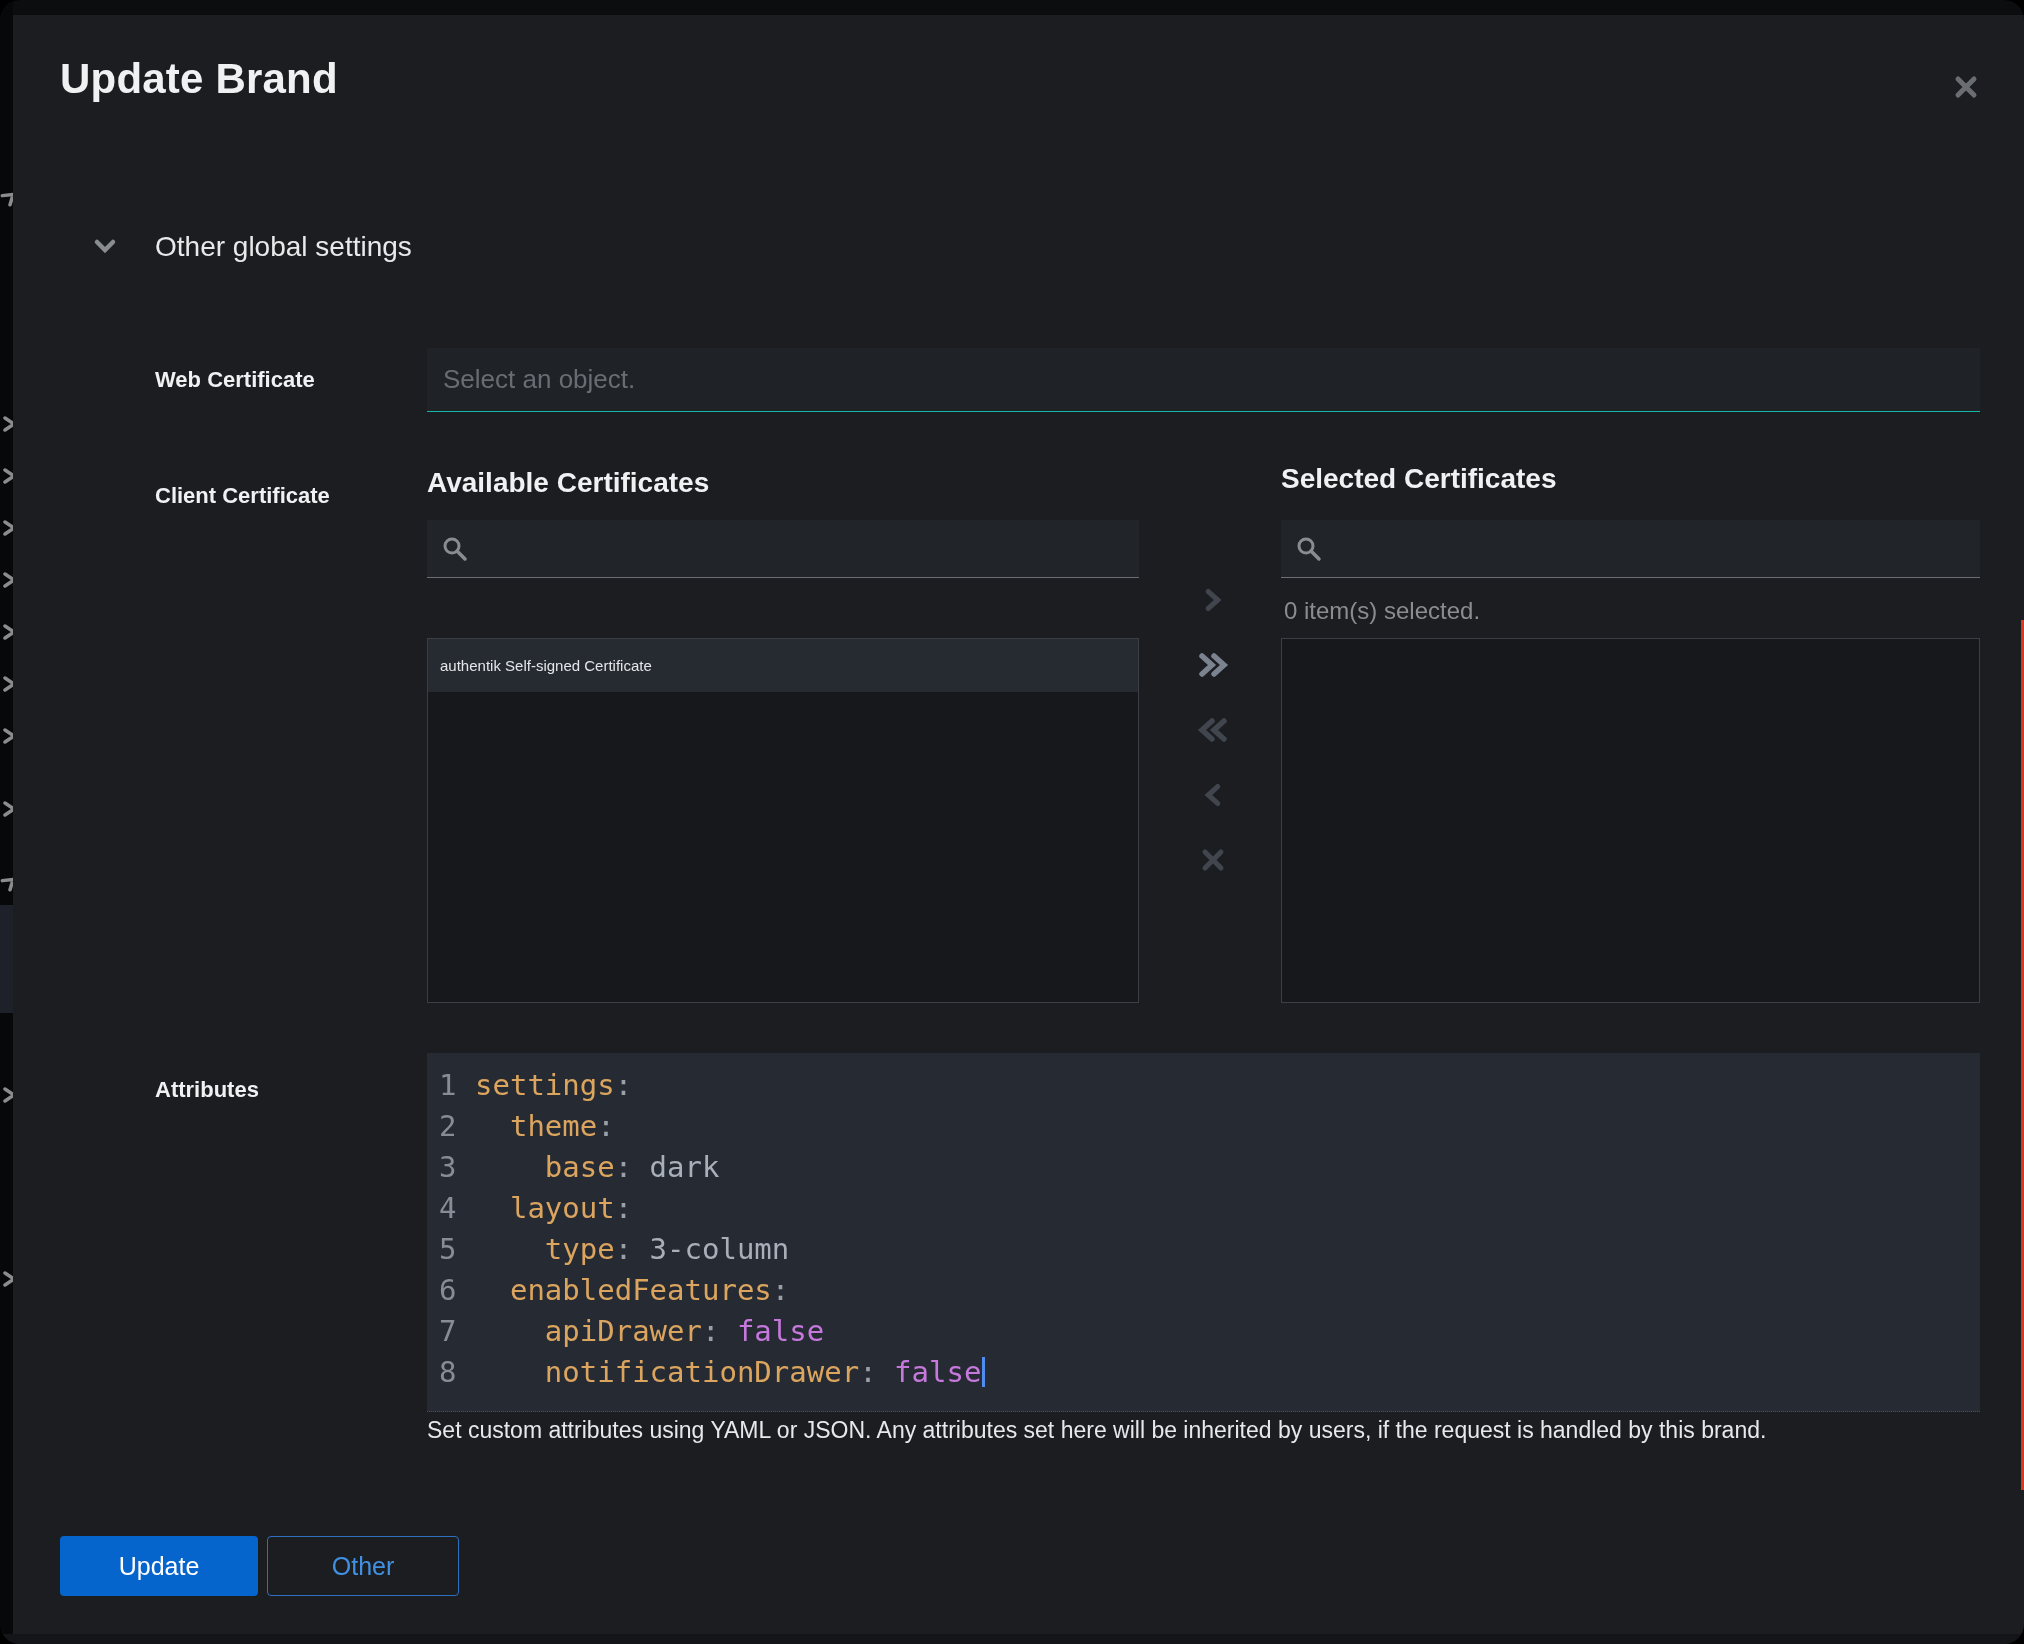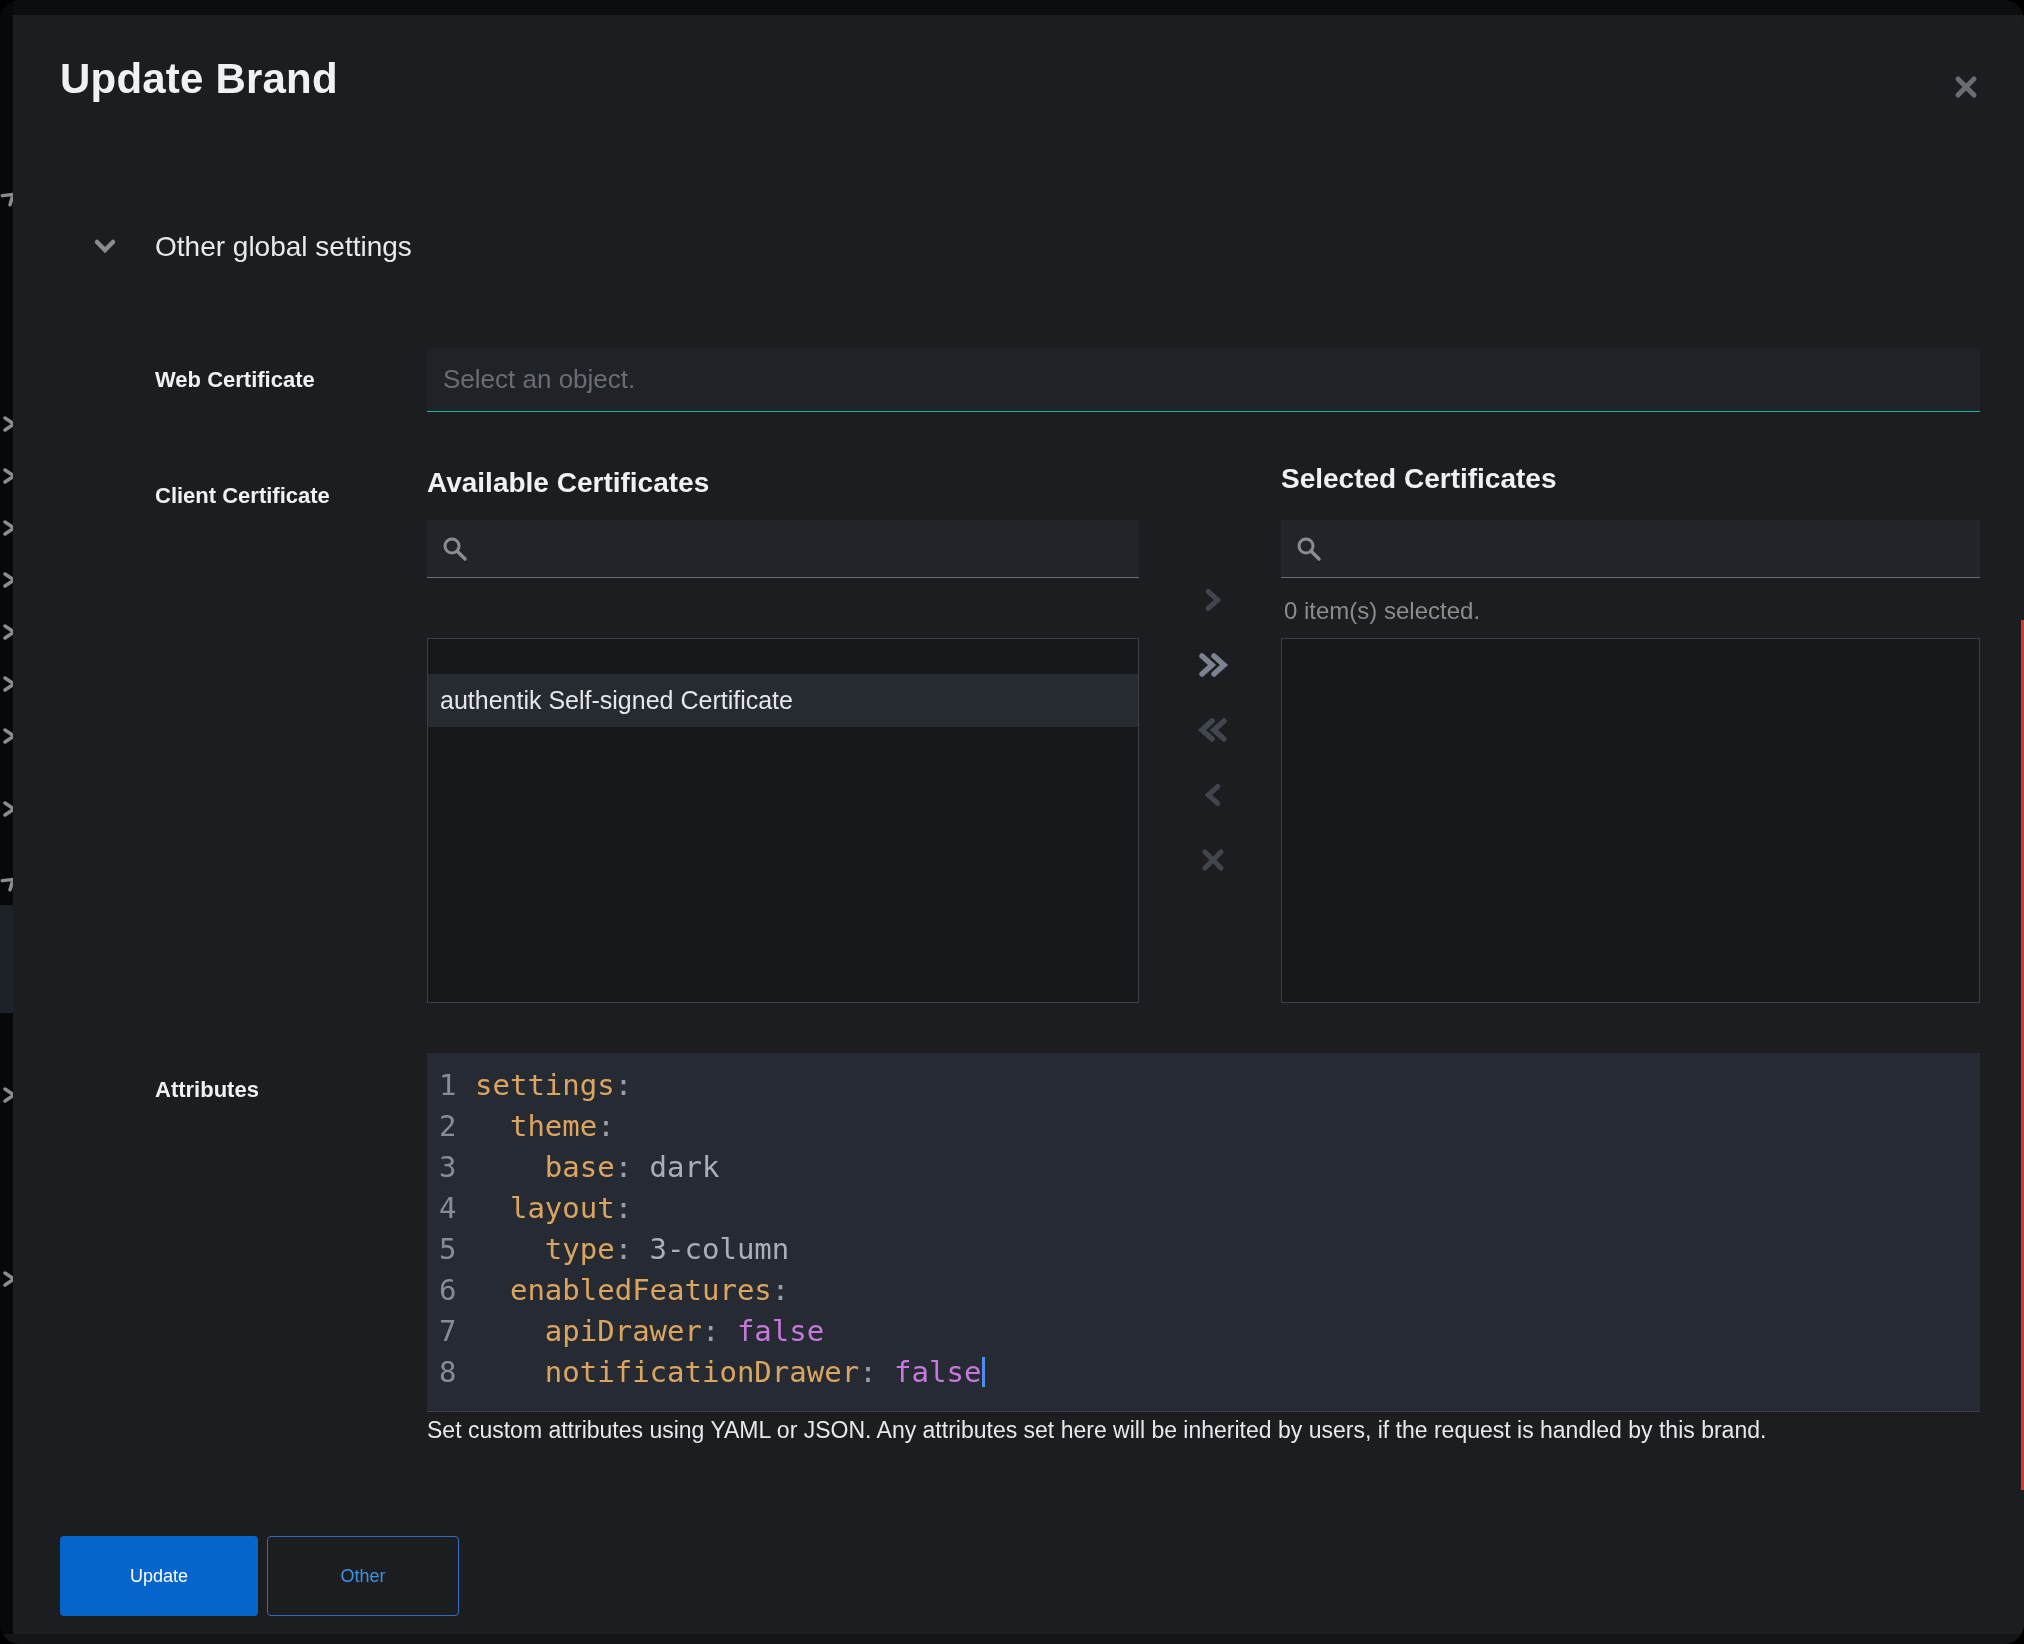--- a/index.html
+++ b/index.html
@@ -54,43 +54,43 @@
   .sel-search{left:1268px;width:699px;}
   .search .search-icon{display:flex;color:var(--icon-gray);flex:0 0 auto;}
   .search input{flex:1;background:transparent;border:none;outline:none;color:#e6e8ea;font-size:24px;
     font-family:"Liberation Sans", sans-serif;}
 
   .status{position:absolute;left:1271px;top:582px;font-size:24px;color:var(--muted-text);}
 
   .listbox{position:absolute;top:623px;height:365px;background:var(--listbox-bg);border:1px solid var(--listbox-border);overflow:hidden;}
   .avail-list{left:414px;width:712px;}
   .sel-list{left:1268px;width:699px;}
-  .dual-item{height:53px;background:var(--item-bg);color:#e4e6e9;font-size:25px;display:flex;align-items:center;
-    padding:13px 12px;cursor:pointer;margin-top:35px;}
+  .dual-item{height:53px;background:var(--item-bg);color:#e4e6e9;font-size:15px;display:flex;align-items:center;
+    padding:13px 12px;cursor:pointer;}
 
   .transfer{position:absolute;left:1158px;top:552px;width:84px;display:flex;flex-direction:column;}
   .transfer-btn{height:65px;display:flex;align-items:center;justify-content:center;background:none;border:none;
     color:var(--transfer-disabled);cursor:pointer;}
   .transfer-btn.enabled{color:var(--transfer-enabled);}
   .transfer-btn svg{display:block;}
 
   .editor{position:absolute;left:414px;top:1038px;width:1553px;height:359px;background:var(--code-bg);
     border-bottom:1px dotted #4a4f57;padding-top:12px;cursor:text;overflow:hidden;}
   .code-line{display:flex;height:41px;line-height:41px;font-family:"DejaVu Sans Mono", monospace;font-size:29px;}
   .code-line .ln{flex:0 0 48px;padding-left:12px;color:var(--code-number);}
   .code-line .code{white-space:pre;color:var(--code-plain);}
   .tok-key{color:var(--code-key);}
   .tok-punc{color:var(--code-punc);}
   .tok-plain{color:var(--code-plain);}
   .tok-atom{color:var(--code-atom);}
   .cursor{display:inline-block;width:3px;height:30px;background:var(--cursor-blue);vertical-align:-5px;margin-left:1px;}
 
   .help{position:absolute;left:414px;top:1402px;width:1560px;font-size:23px;color:#e6e8eb;}
 
-  .btn{position:absolute;top:1521px;height:80px;border-radius:4px;font-size:18px;cursor:pointer;
+  .btn{position:absolute;top:1521px;height:60px;border-radius:4px;font-size:25px;cursor:pointer;
     font-family:"Liberation Sans", sans-serif;}
   .btn-primary{left:47px;width:198px;background:var(--primary-blue);border:none;color:#fff;}
   .btn-secondary{left:254px;width:192px;background:transparent;border:1px solid #2f6fc0;color:var(--link-blue);}
 
   .red-edge{position:absolute;left:2021px;top:620px;width:3px;height:870px;background:var(--red-edge);z-index:4;}
   .bottom-strip{position:absolute;left:0;top:1634px;width:2024px;height:10px;background:#141518;z-index:5;}
 </style>
 </head>
 <body>
 

